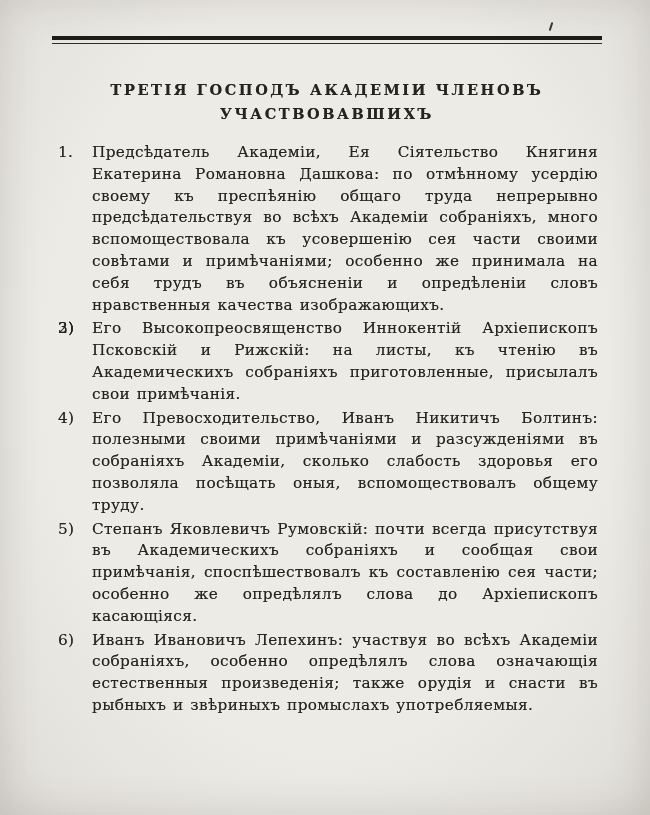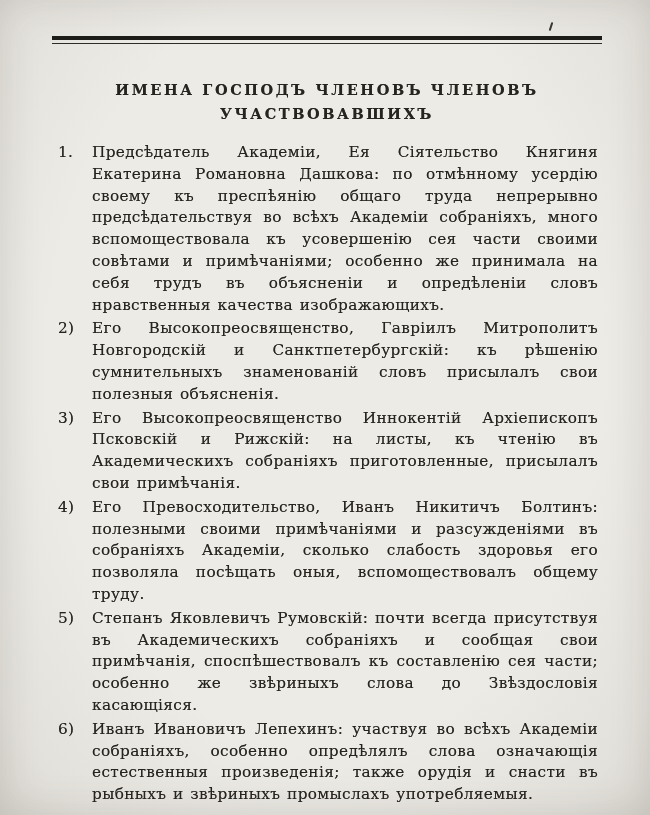--- a/index.html
+++ b/index.html
@@ -77,48 +77,47 @@
 <body>
 
 <div class="page">
 
   <div class="top-rule"></div>
   <div class="stray-ink-mark"></div>
 
   <div class="content">
 
     <div class="title">
-      <div>ИМЕНА ГОСПОДЪ ЧЛЕНОВЪ ЧЛЕНОВЪ УЧАСТВОВАВШИХЪ</div>
+      <div>ТРЕТІЯ ГОСПОДЪ АКАДЕМІИ ЧЛЕНОВЪ УЧАСТВОВАВШИХЪ</div>
     </div>
 
     <div class="entries">
 
       <div class="entry">
         <span class="entry-number">1.</span>
         <span>Предсѣдатель Академіи, Ея Сіятельство Княгиня Екатерина Романовна Дашкова: по отмѣнному усердію своему къ преспѣянію общаго труда непрерывно предсѣдательствуя во всѣхъ Академіи собраніяхъ, много вспомоществовала къ усовершенію сея части своими совѣтами и примѣчаніями; особенно же принимала на себя трудъ въ объясненіи и опредѣленіи словъ нравственныя качества изображающихъ.</span>
       </div>
 
       <div class="entry">
         <span class="entry-number">2)</span>
-        <span>Его Высокопреосвященство, Гавріилъ Митрополитъ Новгородскій и Санктпетербургскій: къ рѣшенію сумнительныхъ знаменованій словъ присылалъ свои полезныя объясненія.</span>
       </div>
 
       <div class="entry">
         <span class="entry-number">3)</span>
         <span>Его Высокопреосвященство Иннокентій Архіепископъ Псковскій и Рижскій: на листы, къ чтенію въ Академическихъ собраніяхъ приготовленные, присылалъ свои примѣчанія.</span>
       </div>
 
       <div class="entry">
         <span class="entry-number">4)</span>
         <span>Его Превосходительство, Иванъ Никитичъ Болтинъ: полезными своими примѣчаніями и разсужденіями въ собраніяхъ Академіи, сколько слабость здоровья его позволяла посѣщать оныя, вспомоществовалъ общему труду.</span>
       </div>
 
       <div class="entry">
         <span class="entry-number">5)</span>
-        <span>Степанъ Яковлевичъ Румовскій: почти всегда присутствуя въ Академическихъ собраніяхъ и сообщая свои примѣчанія, споспѣшествовалъ къ составленію сея части; особенно же звѣриныхъ слова до Звѣздословія касающіяся.</span>
+        <span>Степанъ Яковлевичъ Румовскій: почти всегда присутствуя въ Академическихъ собраніяхъ и сообщая свои примѣчанія, споспѣшествовалъ къ составленію сея части; особенно же опредѣлялъ слова до Архіепископъ касающіяся.</span>
       </div>
 
       <div class="entry">
         <span class="entry-number">6)</span>
         <span>Иванъ Ивановичъ Лепехинъ: участвуя во всѣхъ Академіи собраніяхъ, особенно опредѣлялъ слова означающія естественныя произведенія; также орудія и снасти въ рыбныхъ и звѣриныхъ промыслахъ употребляемыя.</span>
       </div>
 
     </div>
 
   </div>

